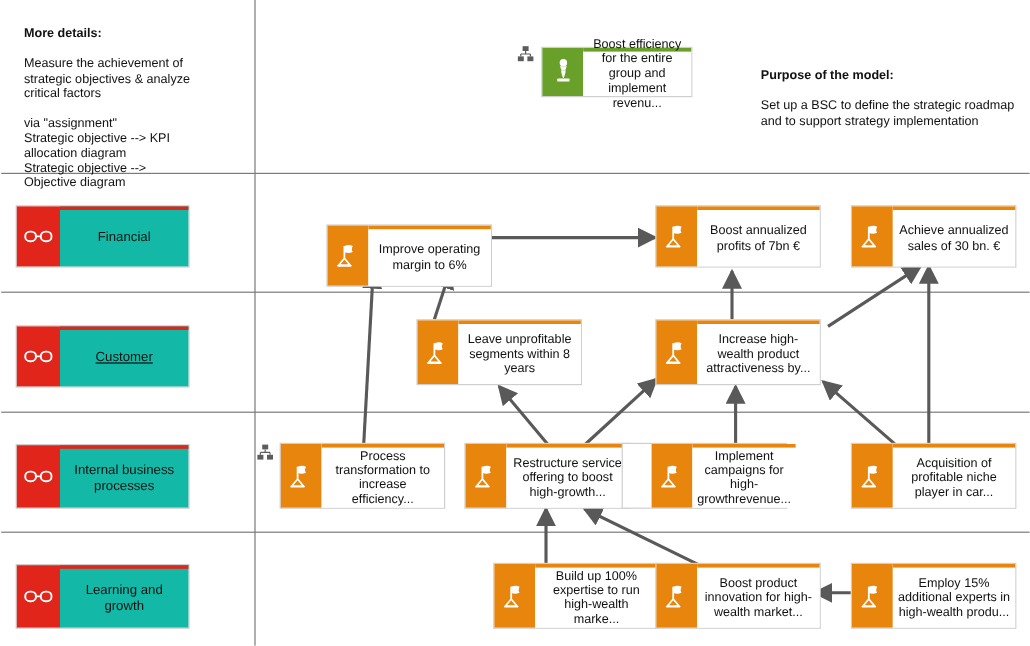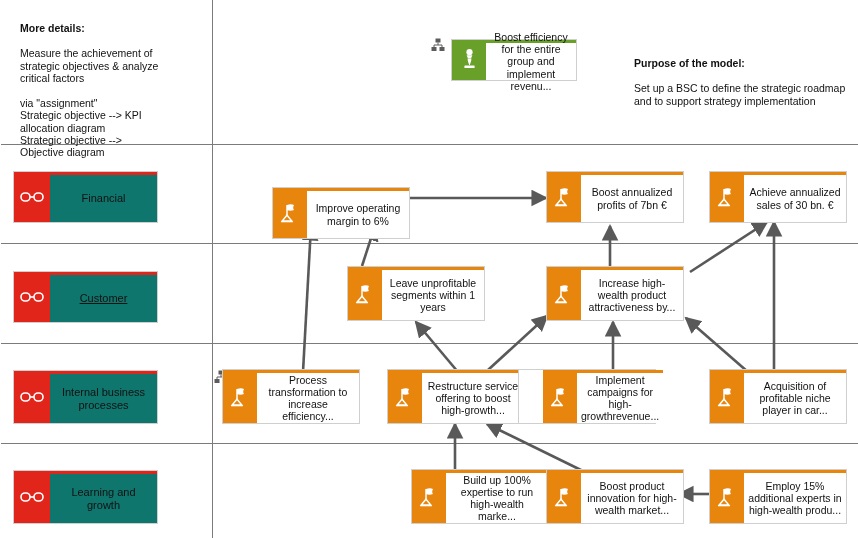--- a/index.html
+++ b/index.html
@@ -32,21 +32,21 @@
   .node.objective{border:none;box-shadow:0 0 0 1px #cfcfcf;}
   .node.objective .ico{background:#e8850c;}
   .node.objective .body{border-top:3px solid #e8850c;}
   .node.green .ico{background:#68a029;}
   .node.green .body{border-top:3px solid #68a029;}
 
   
   .persp{position:absolute;display:flex;align-items:stretch;box-shadow:0 0 0 1px #cfcfcf;background:#fff;}
   .persp .ico{flex:0 0 auto;width:36px;background:#e1251b;display:flex;align-items:center;justify-content:center;}
   .persp .body{flex:1 1 auto;display:flex;align-items:center;justify-content:center;text-align:center;
-               font-size:11px;line-height:13px;border-top:3px solid #e1251b;background:#0f766e;padding:2px 4px;
+               font-size:11px;line-height:13px;border-top:3px solid #e1251b;background:#14b8a6;padding:2px 4px;
                box-sizing:border-box;}
 
   
   .hmark{position:absolute;width:14px;height:14px;display:block;}
 
   svg.edges{position:absolute;left:0;top:0;width:858px;height:538px;pointer-events:none;}
 </style>
 </head>
 <body>
 
@@ -201,42 +201,42 @@
 
   <div class="node objective" style="left:348px;top:267px;width:136px;height:53px;">
     <div class="ico">
       <svg width="22" height="22" viewBox="0 0 22 22" aria-hidden="true">
         <path d="M8 3 L8 13" stroke="#fff" stroke-width="1.5" fill="none"></path>
         <path d="M8 3 q4 -1.6 7 0 q-1.6 3.2 0 5 q-4 1.6 -7 0 z" fill="#fff"></path>
         <path d="M3.2 19 L8 13.2 L12.8 19 z" fill="none" stroke="#fff" stroke-width="1.4"></path>
         <path d="M2.2 19.6 H13.8" stroke="#fff" stroke-width="1.4"></path>
       </svg>
     </div>
-    <div class="body">Leave unprofitable segments within 1 years</div>
+    <div class="body">Leave unprofitable segments within 8 years</div>
   </div>
 
   <div class="node objective" style="left:547px;top:267px;width:136px;height:53px;">
     <div class="ico">
       <svg width="22" height="22" viewBox="0 0 22 22" aria-hidden="true">
         <path d="M8 3 L8 13" stroke="#fff" stroke-width="1.5" fill="none"></path>
         <path d="M8 3 q4 -1.6 7 0 q-1.6 3.2 0 5 q-4 1.6 -7 0 z" fill="#fff"></path>
         <path d="M3.2 19 L8 13.2 L12.8 19 z" fill="none" stroke="#fff" stroke-width="1.4"></path>
         <path d="M2.2 19.6 H13.8" stroke="#fff" stroke-width="1.4"></path>
       </svg>
     </div>
     <div class="body">Increase high-wealth product attractiveness by...</div>
   </div>
 
   <svg class="hmark" style="left:214px;top:370px;" viewBox="0 0 14 14">
     <rect x="4.5" y="0.5" width="5" height="4" fill="#5c5c5c"></rect>
     <rect x="0.5" y="9" width="5" height="4" fill="#5c5c5c"></rect>
     <rect x="8.5" y="9" width="5" height="4" fill="#5c5c5c"></rect>
     <path d="M7 4.5 V7 M3 7 H11 M3 7 V9 M11 7 V9" stroke="#5c5c5c" stroke-width="1" fill="none"></path>
   </svg>
-  <div class="node objective" style="left:223px;top:370px;width:136px;height:53px;">
+  <div class="node objective" style="left:234px;top:370px;width:136px;height:53px;">
     <div class="ico">
       <svg width="22" height="22" viewBox="0 0 22 22" aria-hidden="true">
         <path d="M8 3 L8 13" stroke="#fff" stroke-width="1.5" fill="none"></path>
         <path d="M8 3 q4 -1.6 7 0 q-1.6 3.2 0 5 q-4 1.6 -7 0 z" fill="#fff"></path>
         <path d="M3.2 19 L8 13.2 L12.8 19 z" fill="none" stroke="#fff" stroke-width="1.4"></path>
         <path d="M2.2 19.6 H13.8" stroke="#fff" stroke-width="1.4"></path>
       </svg>
     </div>
     <div class="body">Process transformation to increase efficiency...</div>
   </div>

